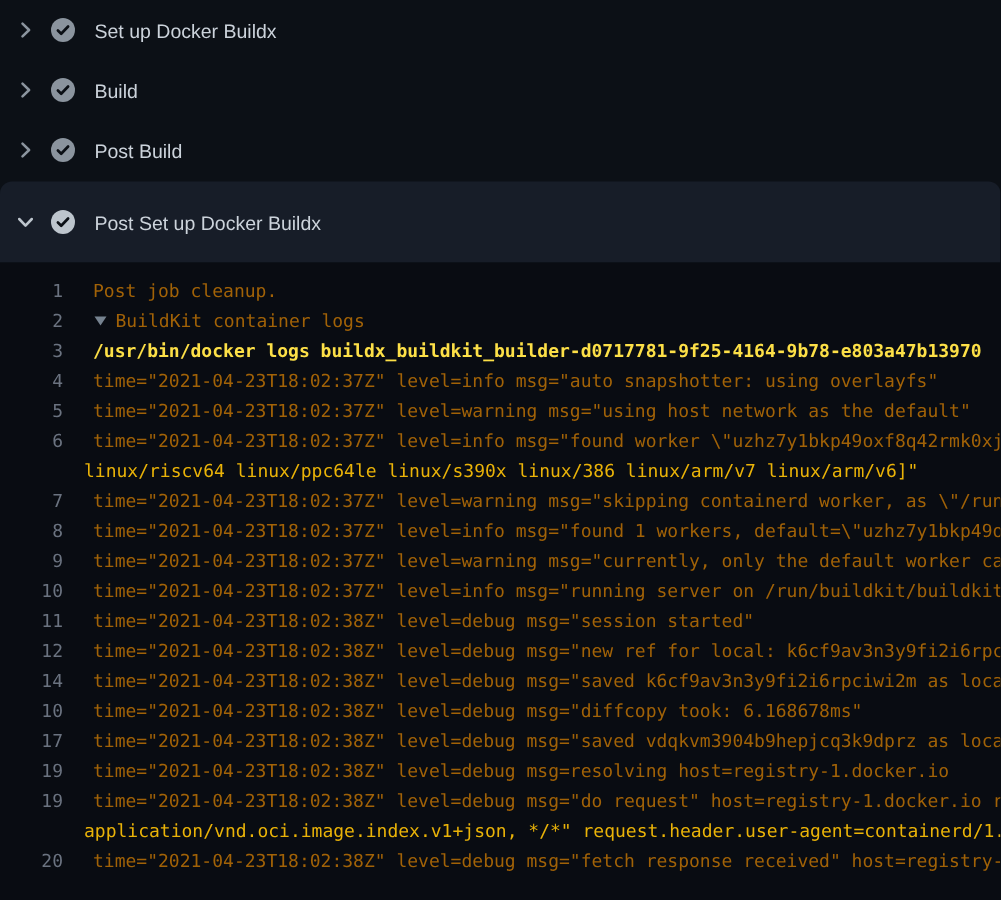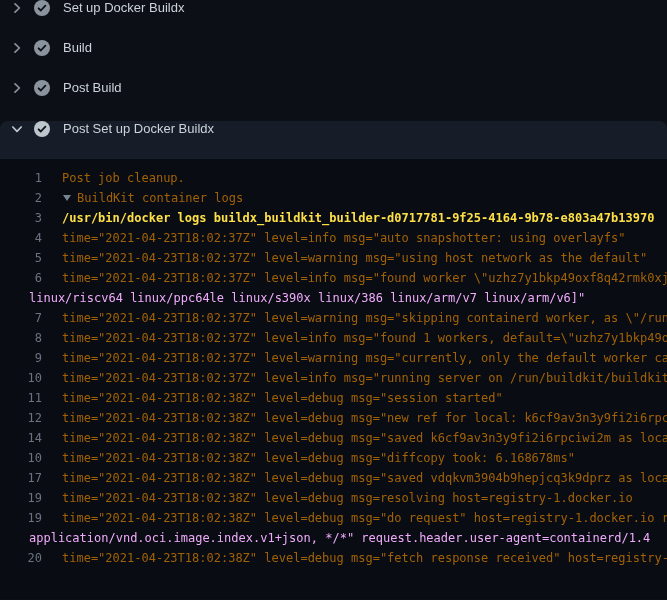--- a/index.html
+++ b/index.html
@@ -5,44 +5,44 @@
   html,body { margin:0; padding:0; }
   body {
     width:667px; height:600px; overflow:hidden;
     background:#0c1016;
     font-family:"Liberation Sans", sans-serif;
     -webkit-font-smoothing:antialiased;
   }
   
   .steps { }
   .step-row {
-    height:40px; display:flex; 
+    height:40px; display:flex; align-items:center;
     padding-left:9px; cursor:pointer; box-sizing:border-box;
   }
   .step-row .chev { width:16px; height:16px; flex:none; display:flex; align-items:center; justify-content:center; }
   .step-row .status { width:16px; height:16px; flex:none; margin-left:9px; }
   .step-row .step-label { margin-left:13px; font-size:13px; color:#ccd3db; }
   .step-row.expanded {
-    background:#171d28; height:38px; margin-top:1px;
+    background:#171d28; height:54px; margin-top:1px;
     border-radius:8px 8px 0 0;
   }
   
   .log-area { background:#090c12; padding-top:9px; height:440px; box-sizing:border-box; overflow:hidden; }
   .log-row {
     display:flex; height:20px; line-height:20px;
     font-family:"DejaVu Sans Mono", monospace; font-size:12px;
     white-space:pre;
   }
   .log-ln { width:42px; flex:none; text-align:right; color:#6b7380; cursor:pointer; }
   .log-text { margin-left:20px; color:#a16207; }
   .log-row.cmd .log-text { color:#fde047; font-weight:bold; }
   .log-cont {
-    height:20px; line-height:20px; padding-left:29px;
+    height:20px; line-height:20px; padding-left:56px;
     font-family:"DejaVu Sans Mono", monospace; font-size:12px;
-    color:#f0abfc; white-space:pre;
+    color:#eab308; white-space:pre;
   }
   .caret {
     display:inline-block; width:0; height:0; vertical-align:middle;
     border-left:4px solid transparent; border-right:4px solid transparent;
     border-top:6px solid #768390; margin:-2px 6px 0 1px;
   }
 </style>
 </head>
 <body>
 

